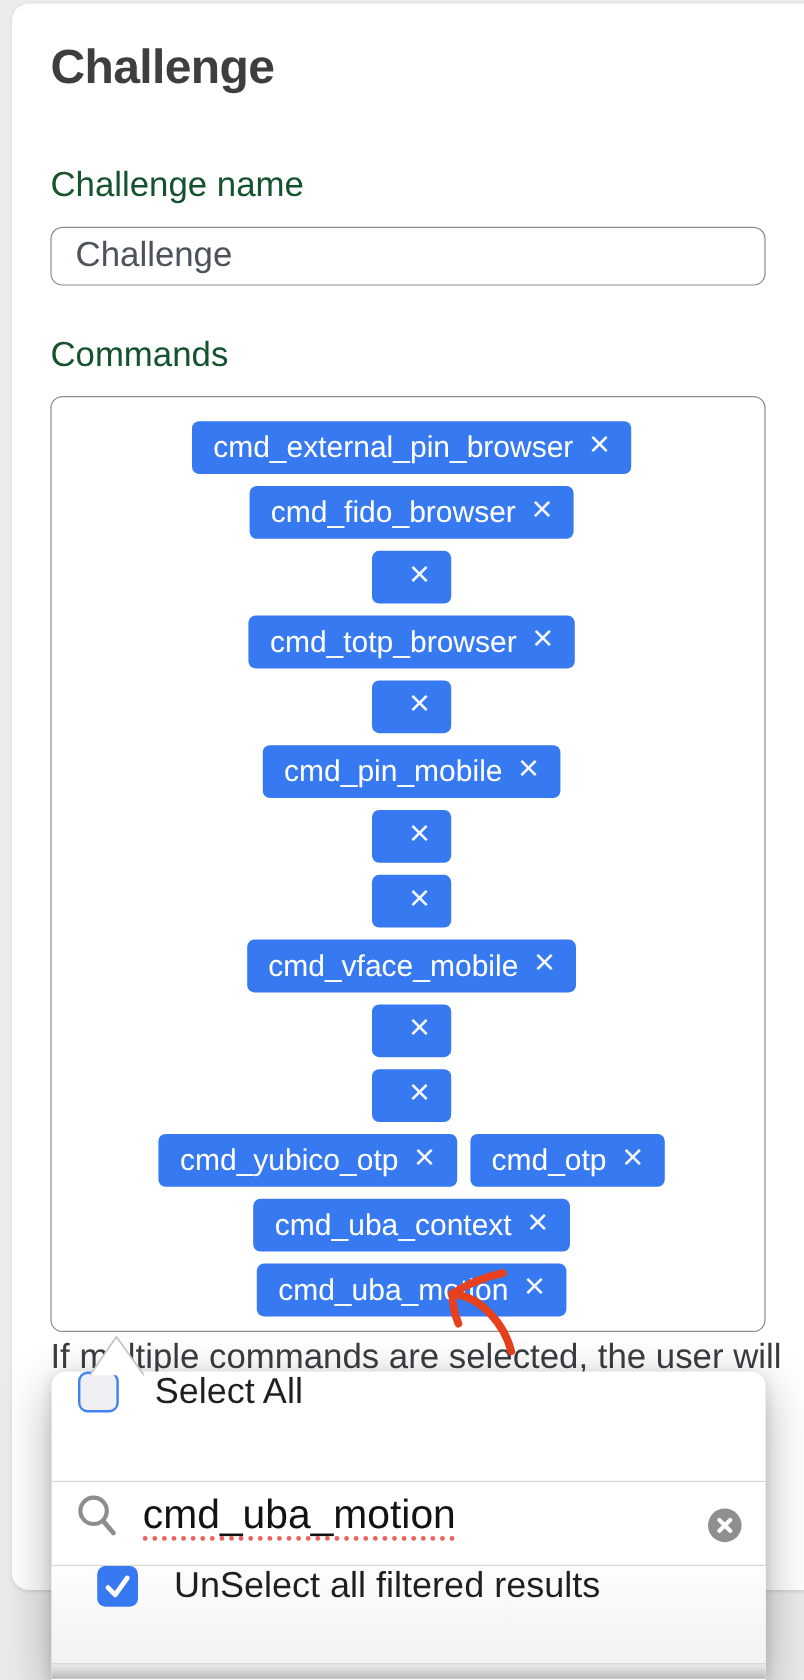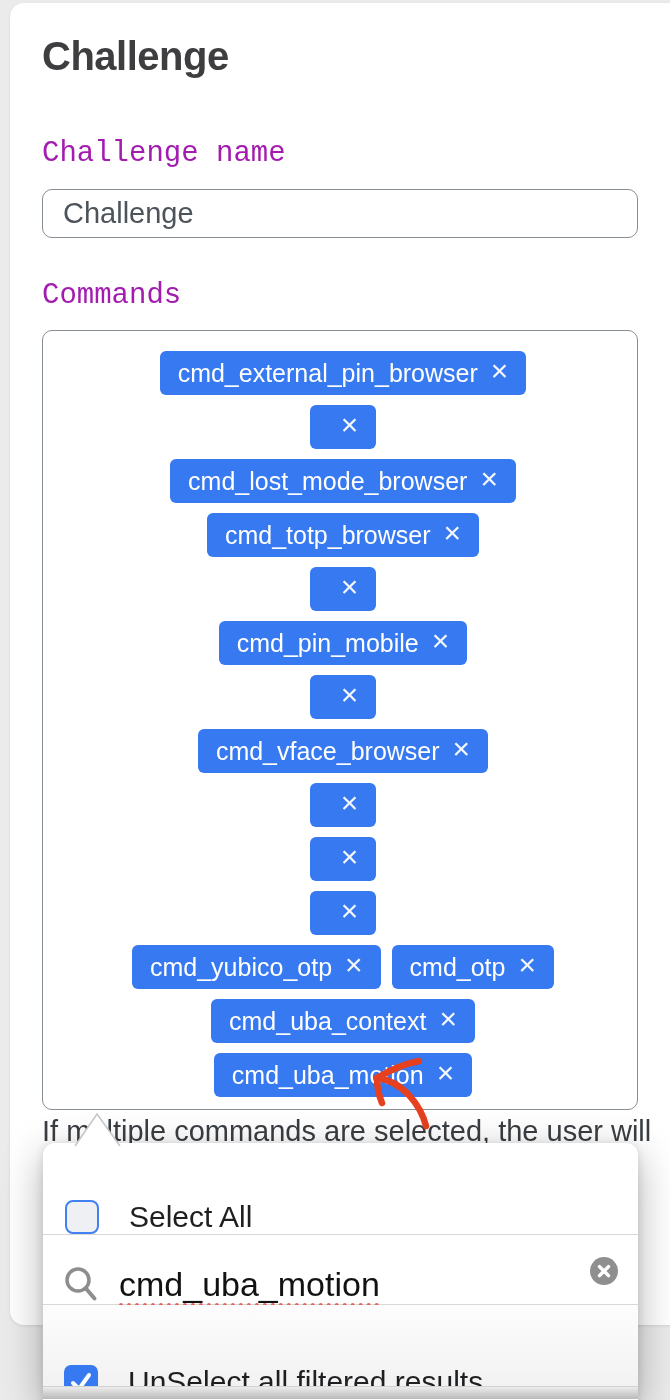--- a/index.html
+++ b/index.html
@@ -18,21 +18,21 @@
   }
 
   .page-title {
     position:absolute; left:42px; top:32px;
     font-size:40px; line-height:48px; font-weight:700;
     color:#3e3e40; letter-spacing:-0.5px;
   }
 
   .field-label {
     position:absolute; left:42px;
-    font-size:29px; line-height:36px; color:#a21caf;font-family:Liberation Mono, monospace;
+    font-size:29px; line-height:36px; color:#14532d;
   }
   .label-name { top:136px; }
   .label-commands { top:278px; }
 
   .text-input {
     position:absolute; left:42px; top:189px;
     width:596px; height:49px;
     border:1.5px solid #878e95; border-radius:10px;
     padding:0 20px; font-size:29px; color:#4c535b;
     font-family:inherit; background:#fff; outline:none;
@@ -67,21 +67,21 @@
   .arrow-svg { position:absolute; left:355px; top:1048px; z-index:2; }
   .caret-svg { position:absolute; left:73px; top:1110px; z-index:4; }
 
   .dropdown-panel {
     position:absolute; left:43px; top:1143px;
     width:595px; height:257px;
     background:#fff; border-radius:12px 12px 0 0;
     box-shadow:0 12px 42px rgba(0,0,0,0.30), 0 2px 10px rgba(0,0,0,0.12);
     z-index:3;
   }
-  .panel-row { display:flex; align-items:flex-end; }
+  .panel-row { display:flex; align-items:flex-start; }
   .row-select-all { height:91px; padding-left:22px; cursor:pointer; }
   .divider { border-top:1.5px solid #d7d7d7; }
 
   .checkbox { width:34px; height:34px; border-radius:8px; flex:none;
               display:flex; align-items:center; justify-content:center; }
   .checkbox.unchecked { border:2.5px solid #4181f2; background:#eef0f3; }
   .checkbox.checked  { background:var(--accent,#3779f0); border-radius:7px; }
   .checkbox.checked .checkmark { display:block; }
   .checkmark { display:none; }
 
@@ -96,21 +96,21 @@
     text-decoration-skip-ink:none;
   }
   .clear-btn {
     position:absolute; right:20px; top:50%; transform:translateY(-46%);
     width:28px; height:28px; border-radius:50%;
     background:#8f8f8f; display:flex; align-items:center; justify-content:center;
     cursor:pointer; border:none;
   }
 
   .row-unselect {
-    height:94px; padding-left:21px; position:relative; cursor:pointer;
+    height:94px; padding-left:38px; position:relative; cursor:pointer;
     background:linear-gradient(#fdfdfd,#f0f0f0);
   }
   .bottom-shade {
     position:absolute; left:0; right:0; bottom:0; height:13px;
     border-top:1px solid #d2d2d2;
     background:linear-gradient(#ececec,#b9b9b9);
   }
 </style>
 </head>
 <body>
@@ -126,26 +126,26 @@
 
 <div class="commands-box">
     <div class="chip-row">
       <div class="chip">
         <span>cmd_external_pin_browser</span>
         <span class="chip-x">×</span>
       </div>
     </div>
     <div class="chip-row">
       <div class="chip">
-        <span class="chip-x">×</span>
-      </div>
-    </div>
-    <div class="chip-row">
-      <div class="chip">
-        <span>cmd_lost_mode_browser</span>
+        <span>cmd_fido_browser</span>
+        <span class="chip-x">×</span>
+      </div>
+    </div>
+    <div class="chip-row">
+      <div class="chip">
         <span class="chip-x">×</span>
       </div>
     </div>
     <div class="chip-row">
       <div class="chip">
         <span>cmd_totp_browser</span>
         <span class="chip-x">×</span>
       </div>
     </div>
     <div class="chip-row">
@@ -159,26 +159,26 @@
         <span class="chip-x">×</span>
       </div>
     </div>
     <div class="chip-row">
       <div class="chip">
         <span class="chip-x">×</span>
       </div>
     </div>
     <div class="chip-row">
       <div class="chip">
-        <span>cmd_vface_browser</span>
-        <span class="chip-x">×</span>
-      </div>
-    </div>
-    <div class="chip-row">
-      <div class="chip">
+        <span class="chip-x">×</span>
+      </div>
+    </div>
+    <div class="chip-row">
+      <div class="chip">
+        <span>cmd_vface_mobile</span>
         <span class="chip-x">×</span>
       </div>
     </div>
     <div class="chip-row">
       <div class="chip">
         <span class="chip-x">×</span>
       </div>
     </div>
     <div class="chip-row">
       <div class="chip">

